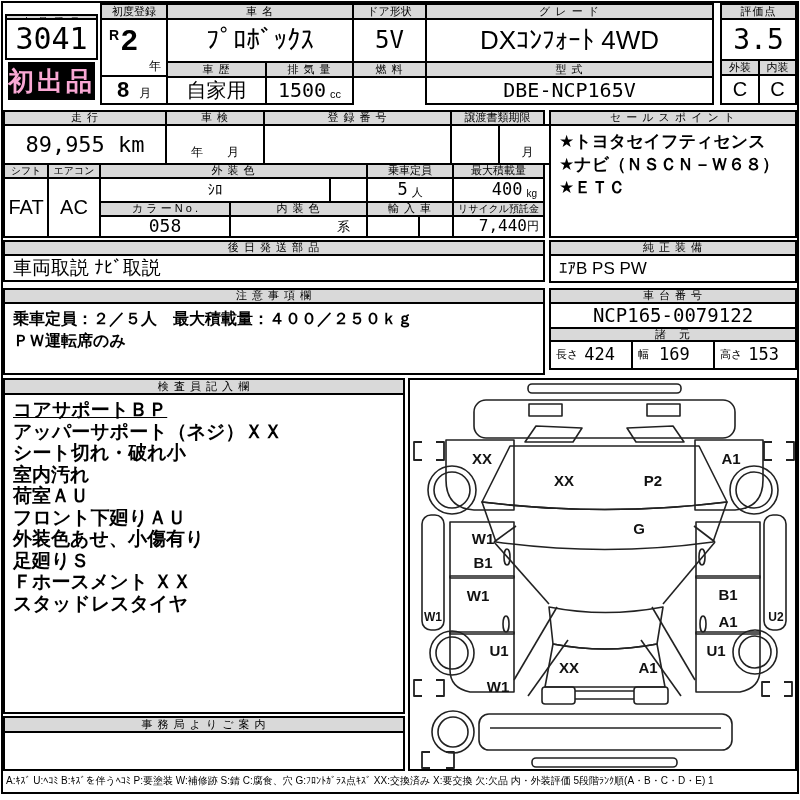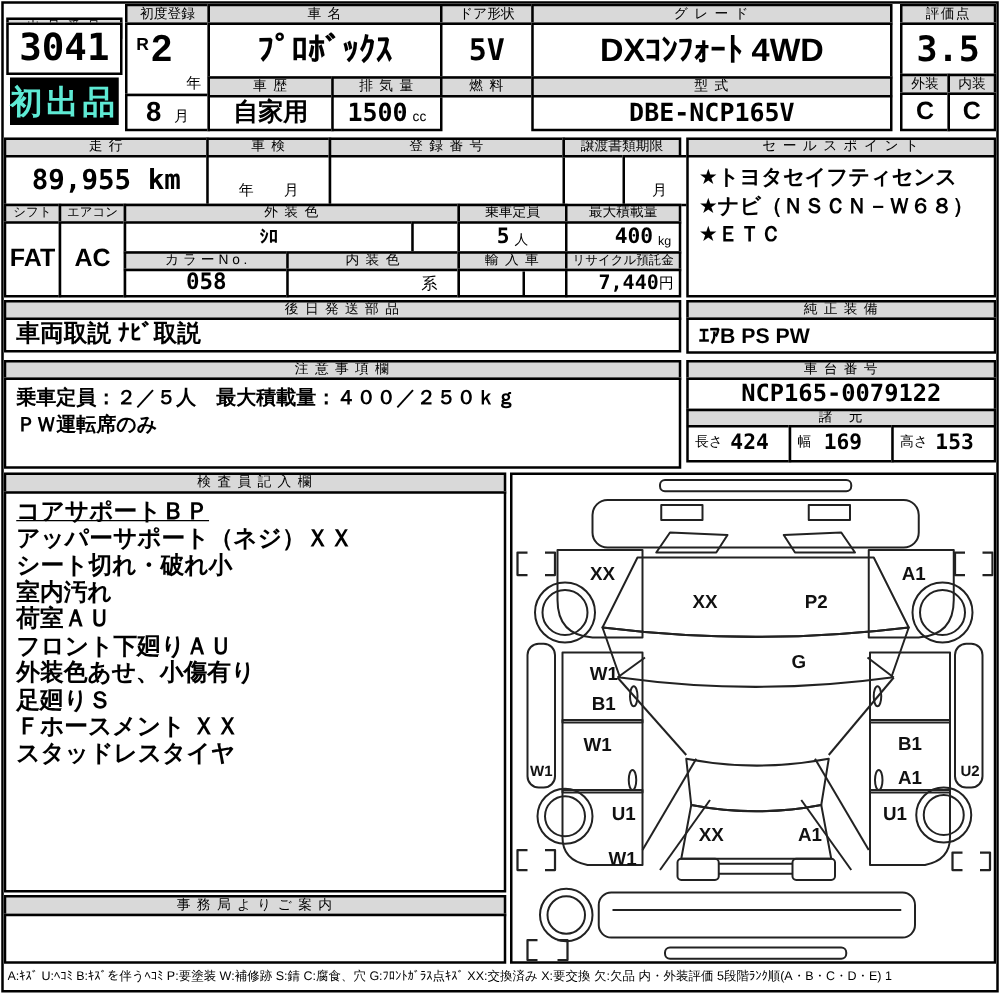--- a/index.html
+++ b/index.html
@@ -3,24 +3,24 @@
 <meta charset="utf-8">
 <style>
   html,body{margin:0;padding:0;background:#fff;}
   #sheet{position:relative;width:800px;height:800px;background:#fff;
     font-family:"Liberation Sans","DejaVu Sans",sans-serif;color:#000;}
   .outer{position:absolute;left:1px;top:1px;width:794px;height:789px;border:2px solid #000;}
   .cell{position:absolute;border:2px solid #000;background:#fff;box-sizing:border-box;
     display:flex;align-items:center;justify-content:center;overflow:hidden;line-height:1.05;}
   .hdr{background:#d9d9d9;font-size:11px;letter-spacing:1px;font-weight:400;}
   .mono{font-family:"DejaVu Sans Mono","Liberation Mono",monospace;}
-  .b{font-weight:bold;}
+  .b{font-weight:normal;}
   .left{justify-content:flex-start;}
   .right{justify-content:flex-end;}
-  .badge{background:#000;color:#5eead4;font-size:26px;font-weight:bold;letter-spacing:3px;
+  .badge{background:#000;color:#f9a8d4;font-size:26px;font-weight:bold;letter-spacing:3px;
     display:flex;align-items:center;justify-content:center;}
   .unit{font-size:11px;margin-left:4px;align-self:flex-end;padding-bottom:2px;}
   .lines{flex-direction:column;align-items:flex-start;justify-content:flex-start;padding:4px 8px;}
   .lines div{white-space:pre;}
   .u{text-decoration:underline;}
   svg text{font-family:"Liberation Sans","DejaVu Sans",sans-serif;font-weight:bold;fill:#111;}
   .legend{position:absolute;left:6px;top:774px;width:788px;font-size:10px;white-space:nowrap;
     overflow:hidden;letter-spacing:0px;}
 </style>
 </head>

